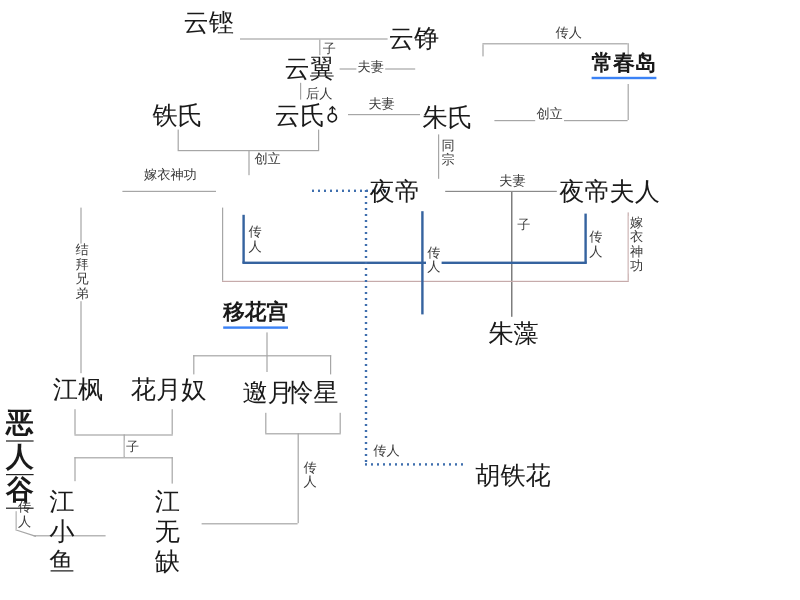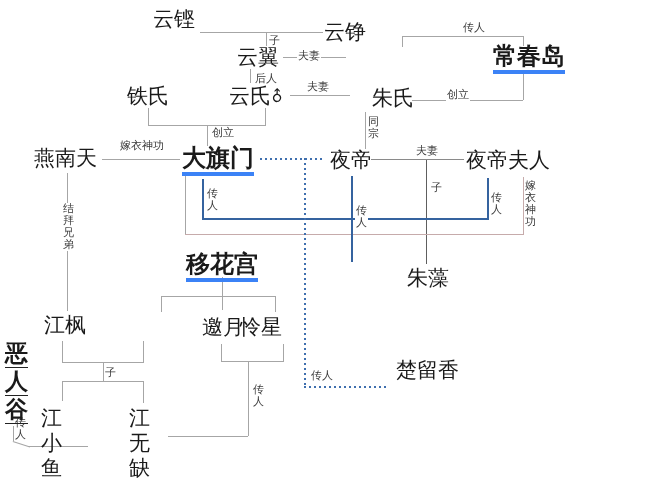--- a/index.html
+++ b/index.html
@@ -1,19 +1,19 @@
 <!DOCTYPE html>
 <html><head>
 <meta charset="utf-8">
 <style>
   html,body{margin:0;padding:0;background:#fff;}
   .canvas{position:relative;width:667px;height:500px;background:#ffffff;overflow:hidden;
           font-family:"DejaVu Sans",sans-serif;color:#1a1a1a;}
   .node{position:absolute;font-size:21px;line-height:1.05;white-space:nowrap;letter-spacing:0;}
-  .node.major{font-weight:bold;font-size:24px;border-bottom:4px solid #3b82f6;padding-bottom:1px;}
+  .node.major{font-weight:bold;font-size:18px;border-bottom:2px solid #3b82f6;padding-bottom:1px;}
   .lbl{position:absolute;font-size:11px;line-height:1.15;color:#3a3a3a;background:#fff;
        white-space:nowrap;padding:0 1px;}
   .lbl .vchar{display:block;text-align:center;line-height:12px;}
   .vname{position:absolute;font-size:21px;}
   .vname .vchar{display:block;text-align:center;line-height:25px;}
   .vname.major{font-weight:bold;font-size:23px;}
   .vname.major .vchar{border-bottom:1px solid #222;line-height:26px;padding-bottom:1px;}
   .hline{position:absolute;height:1px;background:#a6a6a6;}
   .vline{position:absolute;width:1px;background:#a6a6a6;}
   .mid{background:#8a8a8a;}
@@ -130,40 +130,39 @@
       <span class="vchar">传</span>
       <span class="vchar">人</span>
     </div>
 
   <div class="node" style="left:153px;top:8px">云铿</div>
   <div class="node" style="left:324px;top:21px">云铮</div>
   <div class="node" style="left:237px;top:46px">云翼</div>
   <div class="node major" style="left:493px;top:44px">常春岛</div>
   <div class="node" style="left:127px;top:85px">铁氏</div>
   <div class="node" style="left:229px;top:85px"><span>云氏</span><span class="gender">♂</span></div>
-  <div class="node" style="left:372px;top:87px">朱氏</div>
-  <div class="node" style="left:34px;top:147px">燕南天</div>
-  <div class="node major" style="left:182px;top:146px">大旗门</div>
-  <div class="node" style="left:330px;top:149px">夜帝</div>
+  <div class="node" style="left:352px;top:87px">朱氏</div>
+  <div class="node" style="left:308px;top:149px">夜帝</div>
   <div class="node major" style="left:186px;top:252px">移花宫</div>
   <div class="node" style="left:466px;top:149px">夜帝夫人</div>
   <div class="node" style="left:407px;top:267px">朱藻</div>
   <div class="node" style="left:44px;top:314px">江枫</div>
+  <div class="node" style="left:109px;top:314px">花月奴</div>
   <div class="node" style="left:202px;top:316px">邀月</div>
   <div class="node" style="left:240px;top:316px">怜星</div>
   <div class="vname major" style="left:5px;top:340px">
       <span class="vchar">恶</span>
       <span class="vchar">人</span>
       <span class="vchar">谷</span>
     </div>
   <div class="vname" style="left:41px;top:406px">
       <span class="vchar">江</span>
       <span class="vchar">小</span>
       <span class="vchar">鱼</span>
     </div>
   <div class="vname" style="left:129px;top:406px">
       <span class="vchar">江</span>
       <span class="vchar">无</span>
       <span class="vchar">缺</span>
     </div>
-  <div class="node" style="left:396px;top:359px">楚留香</div>
+  <div class="node" style="left:396px;top:385px">胡铁花</div>
 
 </div>
 
 </body></html>

